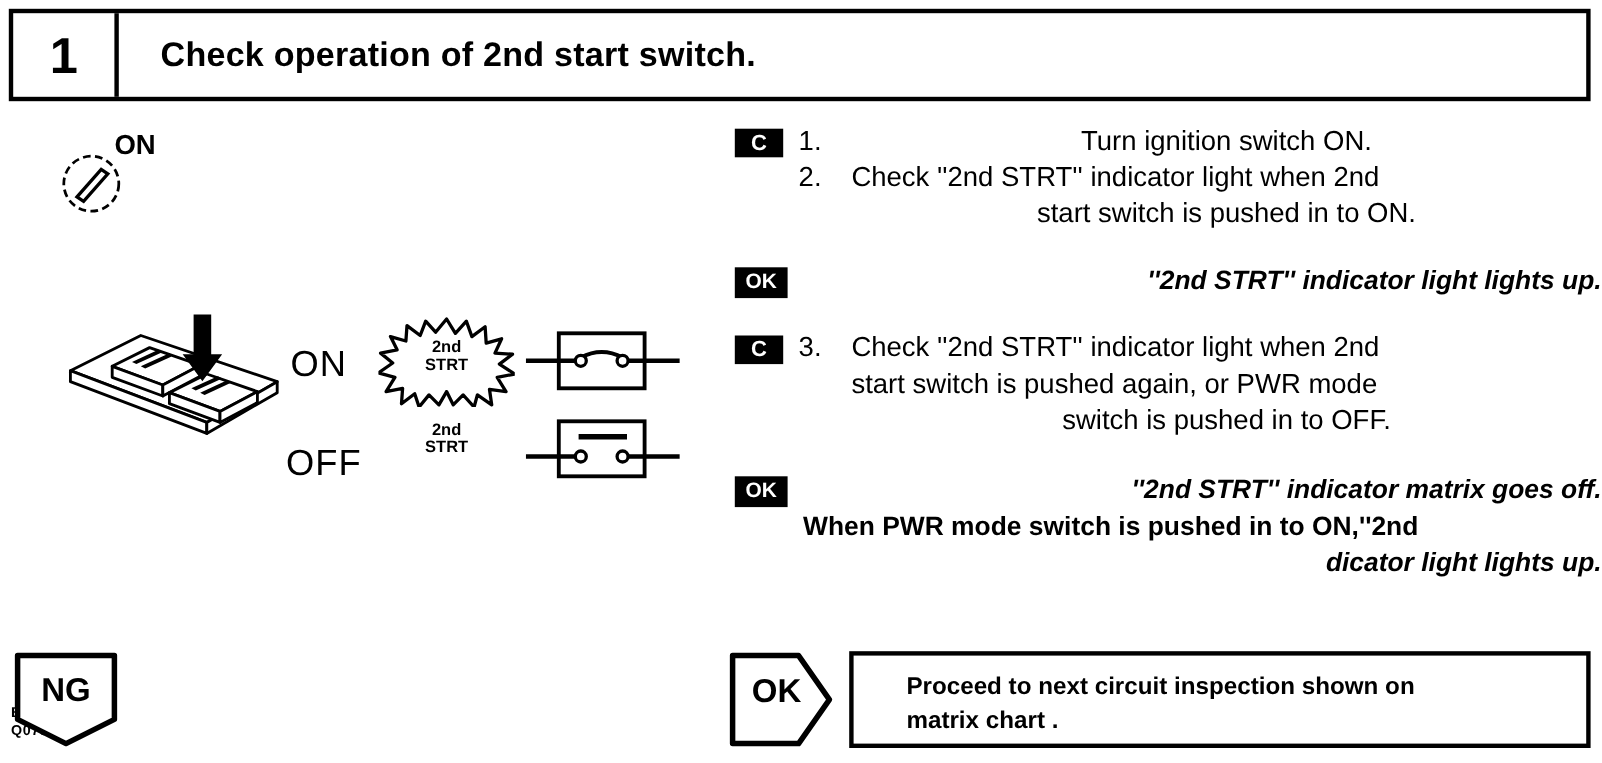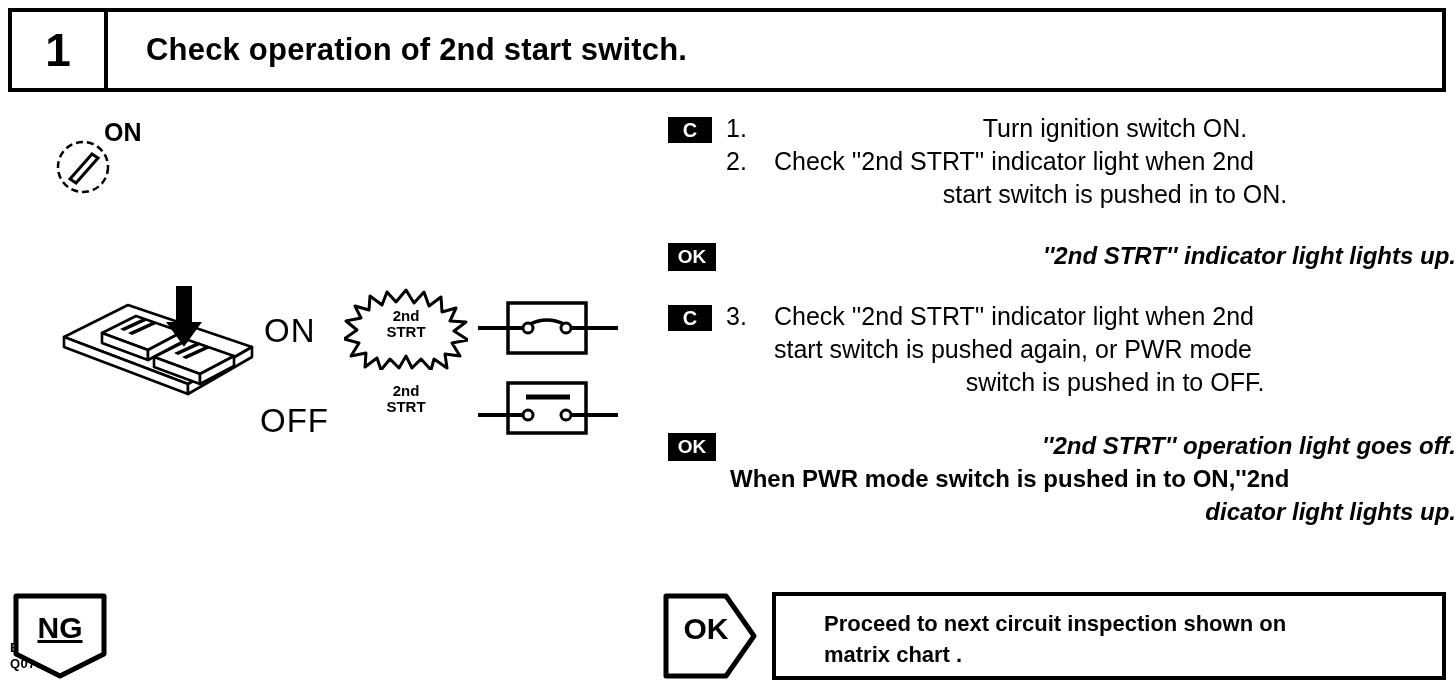--- a/index.html
+++ b/index.html
@@ -164,21 +164,20 @@
   }
   .ng-text {
     position: absolute;
     left: 12px;
     top: 611px;
     width: 96px;
     text-align: center;
     font-size: 30px;
     font-weight: bold;
     pointer-events: none;
-    text-decoration: underline;
   }
 
   
   .steps {
     position: absolute;
     left: 668px;
     top: 112px;
     width: 788px;
   }
   .block {
@@ -421,21 +420,21 @@
         </div>
       </div>
     </div>
 
     <div class="gap-c"></div>
 
     <div class="block">
       <div class="badge badge-ok">OK</div>
       <div class="block-body">
         <div class="ok-text">
-          <div class="lastline">''2nd STRT'' operation light goes off.</div>
+          <div class="lastline">''2nd STRT'' indicator matrix goes off.</div>
           <div>When PWR mode switch is pushed in to ON,''2nd</div>
           <div class="lastline">dicator light lights up.</div>
         </div>
       </div>
     </div>
   </div>
 
   <svg class="ok-arrow" viewBox="0 0 96 88">
     <polygon points="4,4 64,4 92,44 64,84 4,84" fill="#ffffff" stroke="#000" stroke-width="5" stroke-linejoin="round"></polygon>
   </svg>

